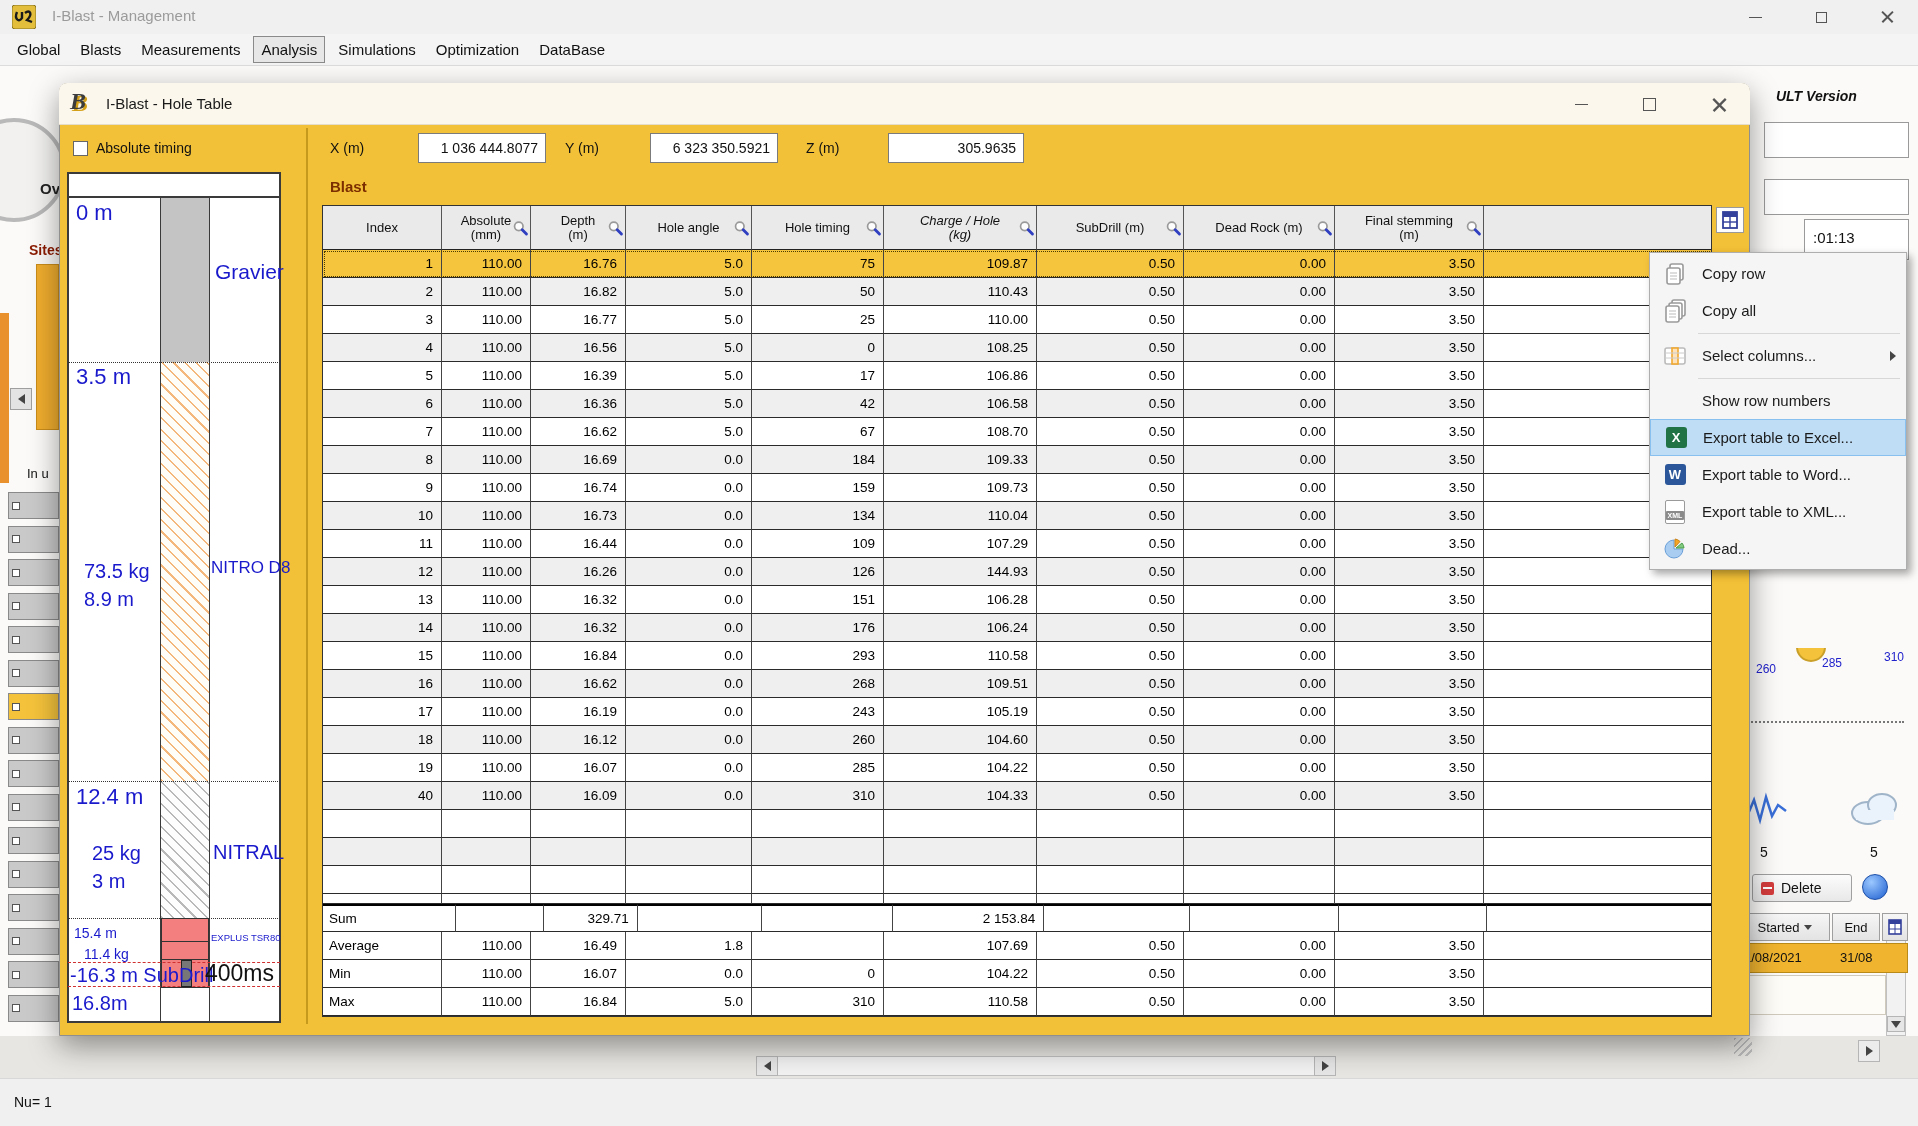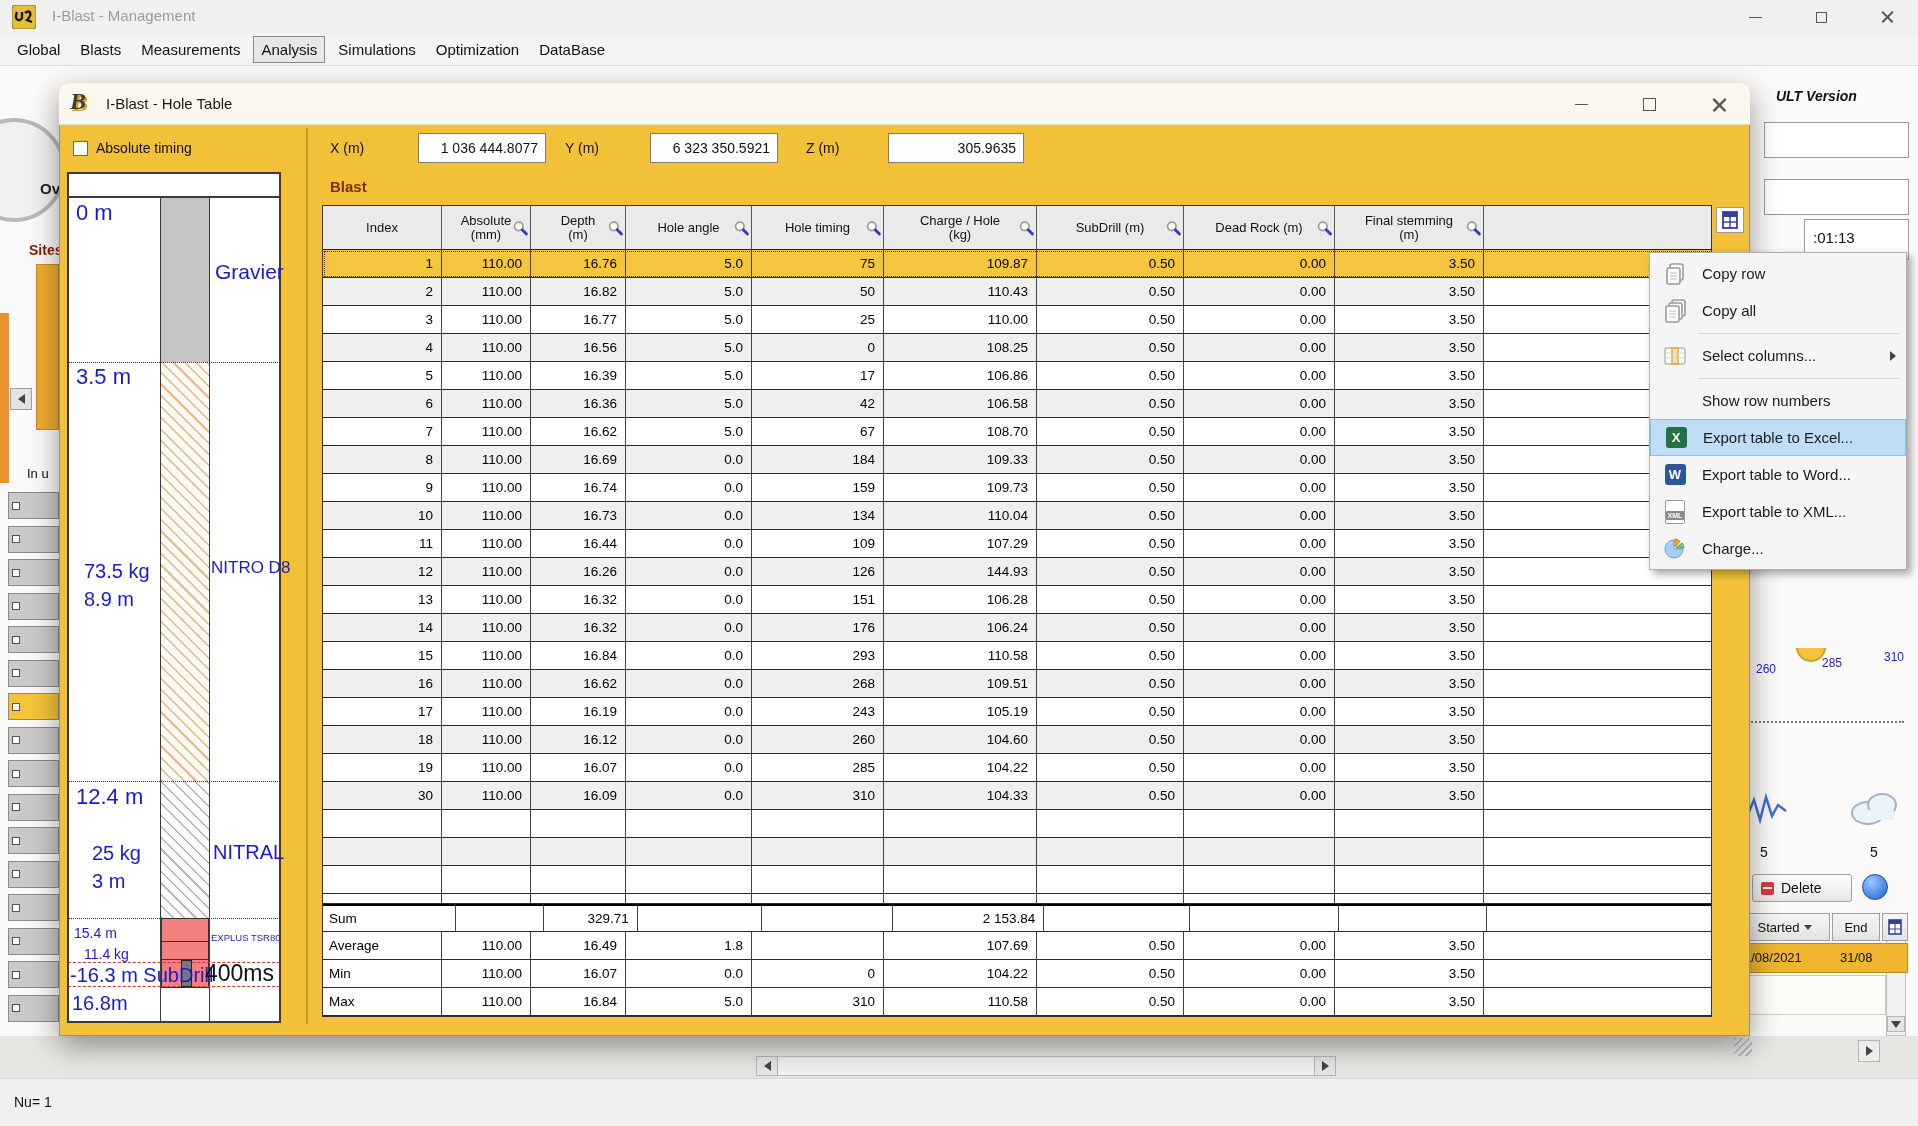--- a/index.html
+++ b/index.html
@@ -365,21 +365,21 @@
             <line x1="12" y1="12" x2="17" y2="17" stroke="#2f3fc0" stroke-width="3.4" stroke-linecap="round"></line>
           </svg></div>
         <div class="th" style="width: 126px;"><span>Hole angle</span><svg class="mag" width="17" height="17" viewBox="0 0 20 20">
             <circle cx="8" cy="8" r="5" fill="#fdfdfd" stroke="#9a9a9a" stroke-width="2"></circle>
             <line x1="12" y1="12" x2="17" y2="17" stroke="#2f3fc0" stroke-width="3.4" stroke-linecap="round"></line>
           </svg></div>
         <div class="th" style="width: 132px;"><span>Hole timing</span><svg class="mag" width="17" height="17" viewBox="0 0 20 20">
             <circle cx="8" cy="8" r="5" fill="#fdfdfd" stroke="#9a9a9a" stroke-width="2"></circle>
             <line x1="12" y1="12" x2="17" y2="17" stroke="#2f3fc0" stroke-width="3.4" stroke-linecap="round"></line>
           </svg></div>
-        <div class="th" style="width: 153px;"><span>Charge / Hole
+        <div class="th" style="width: 153px; font-style: italic;"><span>Charge / Hole
 (kg)</span><svg class="mag" width="17" height="17" viewBox="0 0 20 20">
             <circle cx="8" cy="8" r="5" fill="#fdfdfd" stroke="#9a9a9a" stroke-width="2"></circle>
             <line x1="12" y1="12" x2="17" y2="17" stroke="#2f3fc0" stroke-width="3.4" stroke-linecap="round"></line>
           </svg></div>
         <div class="th" style="width: 147px;"><span>SubDrill (m)</span><svg class="mag" width="17" height="17" viewBox="0 0 20 20">
             <circle cx="8" cy="8" r="5" fill="#fdfdfd" stroke="#9a9a9a" stroke-width="2"></circle>
             <line x1="12" y1="12" x2="17" y2="17" stroke="#2f3fc0" stroke-width="3.4" stroke-linecap="round"></line>
           </svg></div>
         <div class="th" style="width: 151px;"><span>Dead Rock (m)</span><svg class="mag" width="17" height="17" viewBox="0 0 20 20">
             <circle cx="8" cy="8" r="5" fill="#fdfdfd" stroke="#9a9a9a" stroke-width="2"></circle>
@@ -614,21 +614,21 @@
         <div class="td " style="width: 95px;">16.07</div>
         <div class="td " style="width: 126px;">0.0</div>
         <div class="td " style="width: 132px;">285</div>
         <div class="td " style="width: 153px;">104.22</div>
         <div class="td " style="width: 147px;">0.50</div>
         <div class="td " style="width: 151px;">0.00</div>
         <div class="td " style="width: 149px;">3.50</div>
         <div class="td cempty" style="width: 227px;"></div>
       </div>
       <div class="trow row-gray">
-        <div class="td " style="width: 119px;">30</div>
+        <div class="td " style="width: 119px;">40</div>
         <div class="td " style="width: 89px;">110.00</div>
         <div class="td " style="width: 95px;">16.09</div>
         <div class="td " style="width: 126px;">0.0</div>
         <div class="td " style="width: 132px;">310</div>
         <div class="td " style="width: 153px;">104.33</div>
         <div class="td " style="width: 147px;">0.50</div>
         <div class="td " style="width: 151px;">0.00</div>
         <div class="td " style="width: 149px;">3.50</div>
         <div class="td cempty" style="width: 227px;"></div>
       </div>
@@ -802,19 +802,19 @@
         <span>Export table to XML...</span>
       </div>
       <div class="ctx-item">
         <div class="ctx-ico">
           <svg width="24" height="24" viewBox="0 0 24 24">
             <path d="M11,3 A9,9 0 1,0 20,12 L11,12 Z" fill="#a8cdf0" stroke="#6a9fd8"></path>
             <path d="M12,2 A8,8 0 0,1 17,4.5 L12,10 Z" fill="#f5a623" stroke="#c7821a"></path>
             <path d="M19,6 A8,8 0 0,1 21,11 L13,11 Z" fill="#7ec97e" stroke="#4d9e4d"></path>
           </svg>
         </div>
-        <span>Charge...</span>
+        <span>Dead...</span>
       </div>
     </div>
 
   <div class="abs statusbar"></div>
   <div class="abs status-text">Nu= 1</div>
 </div>
 
 </body></html>

